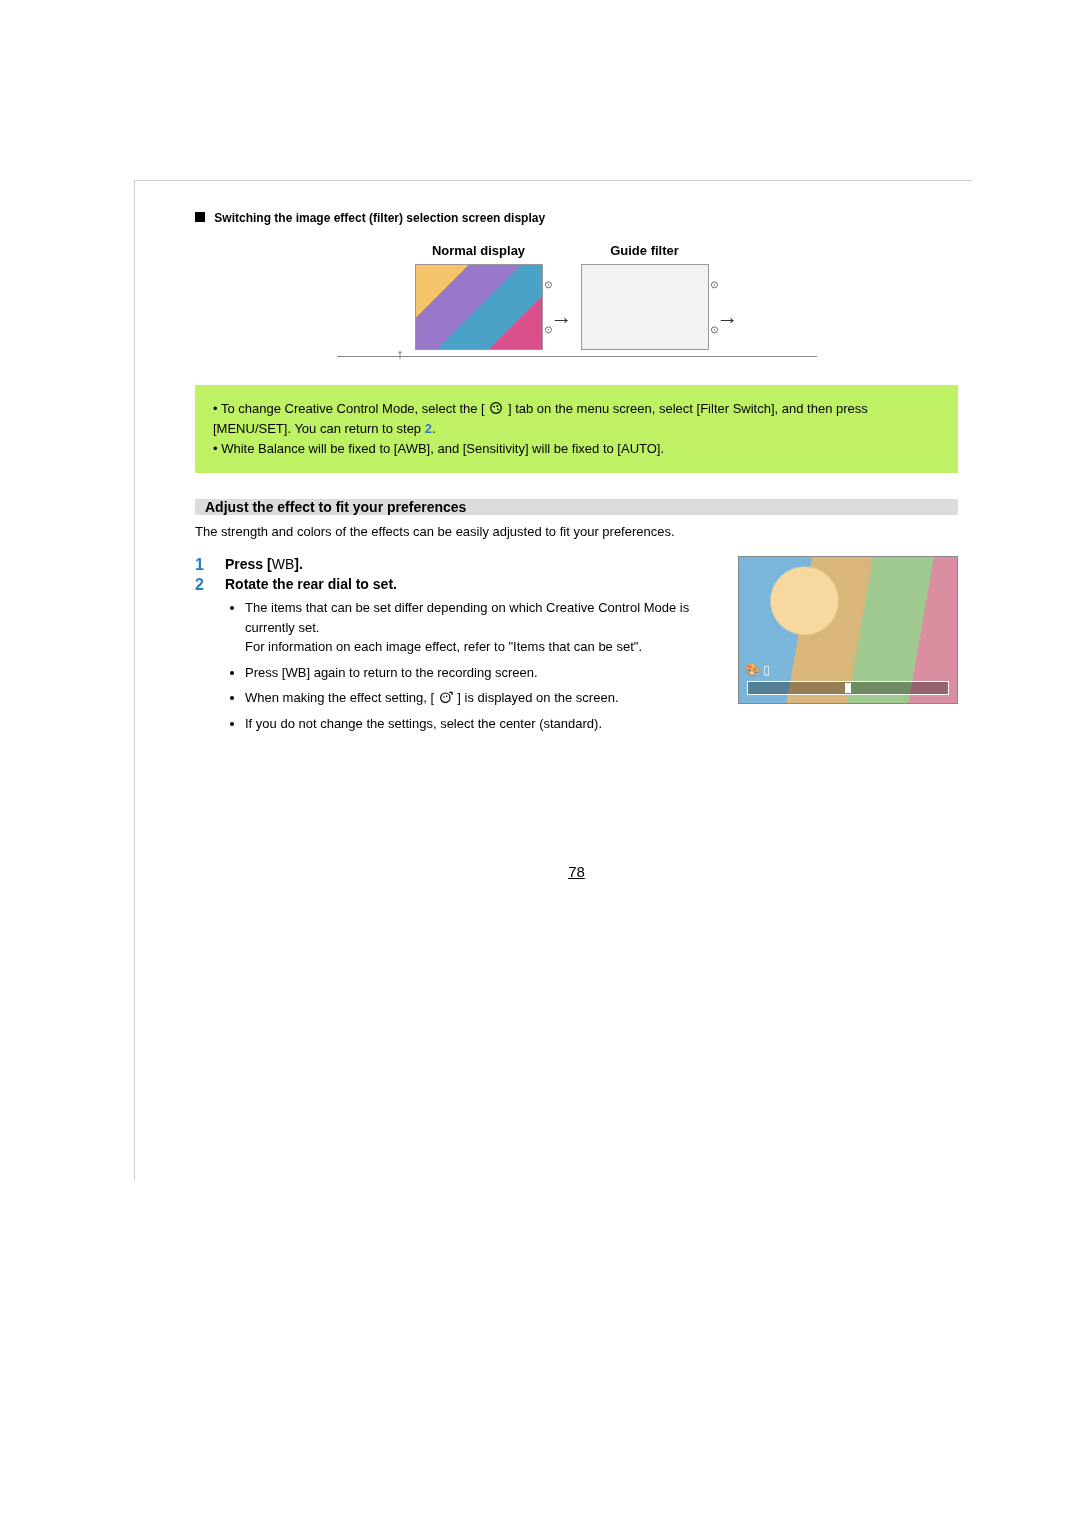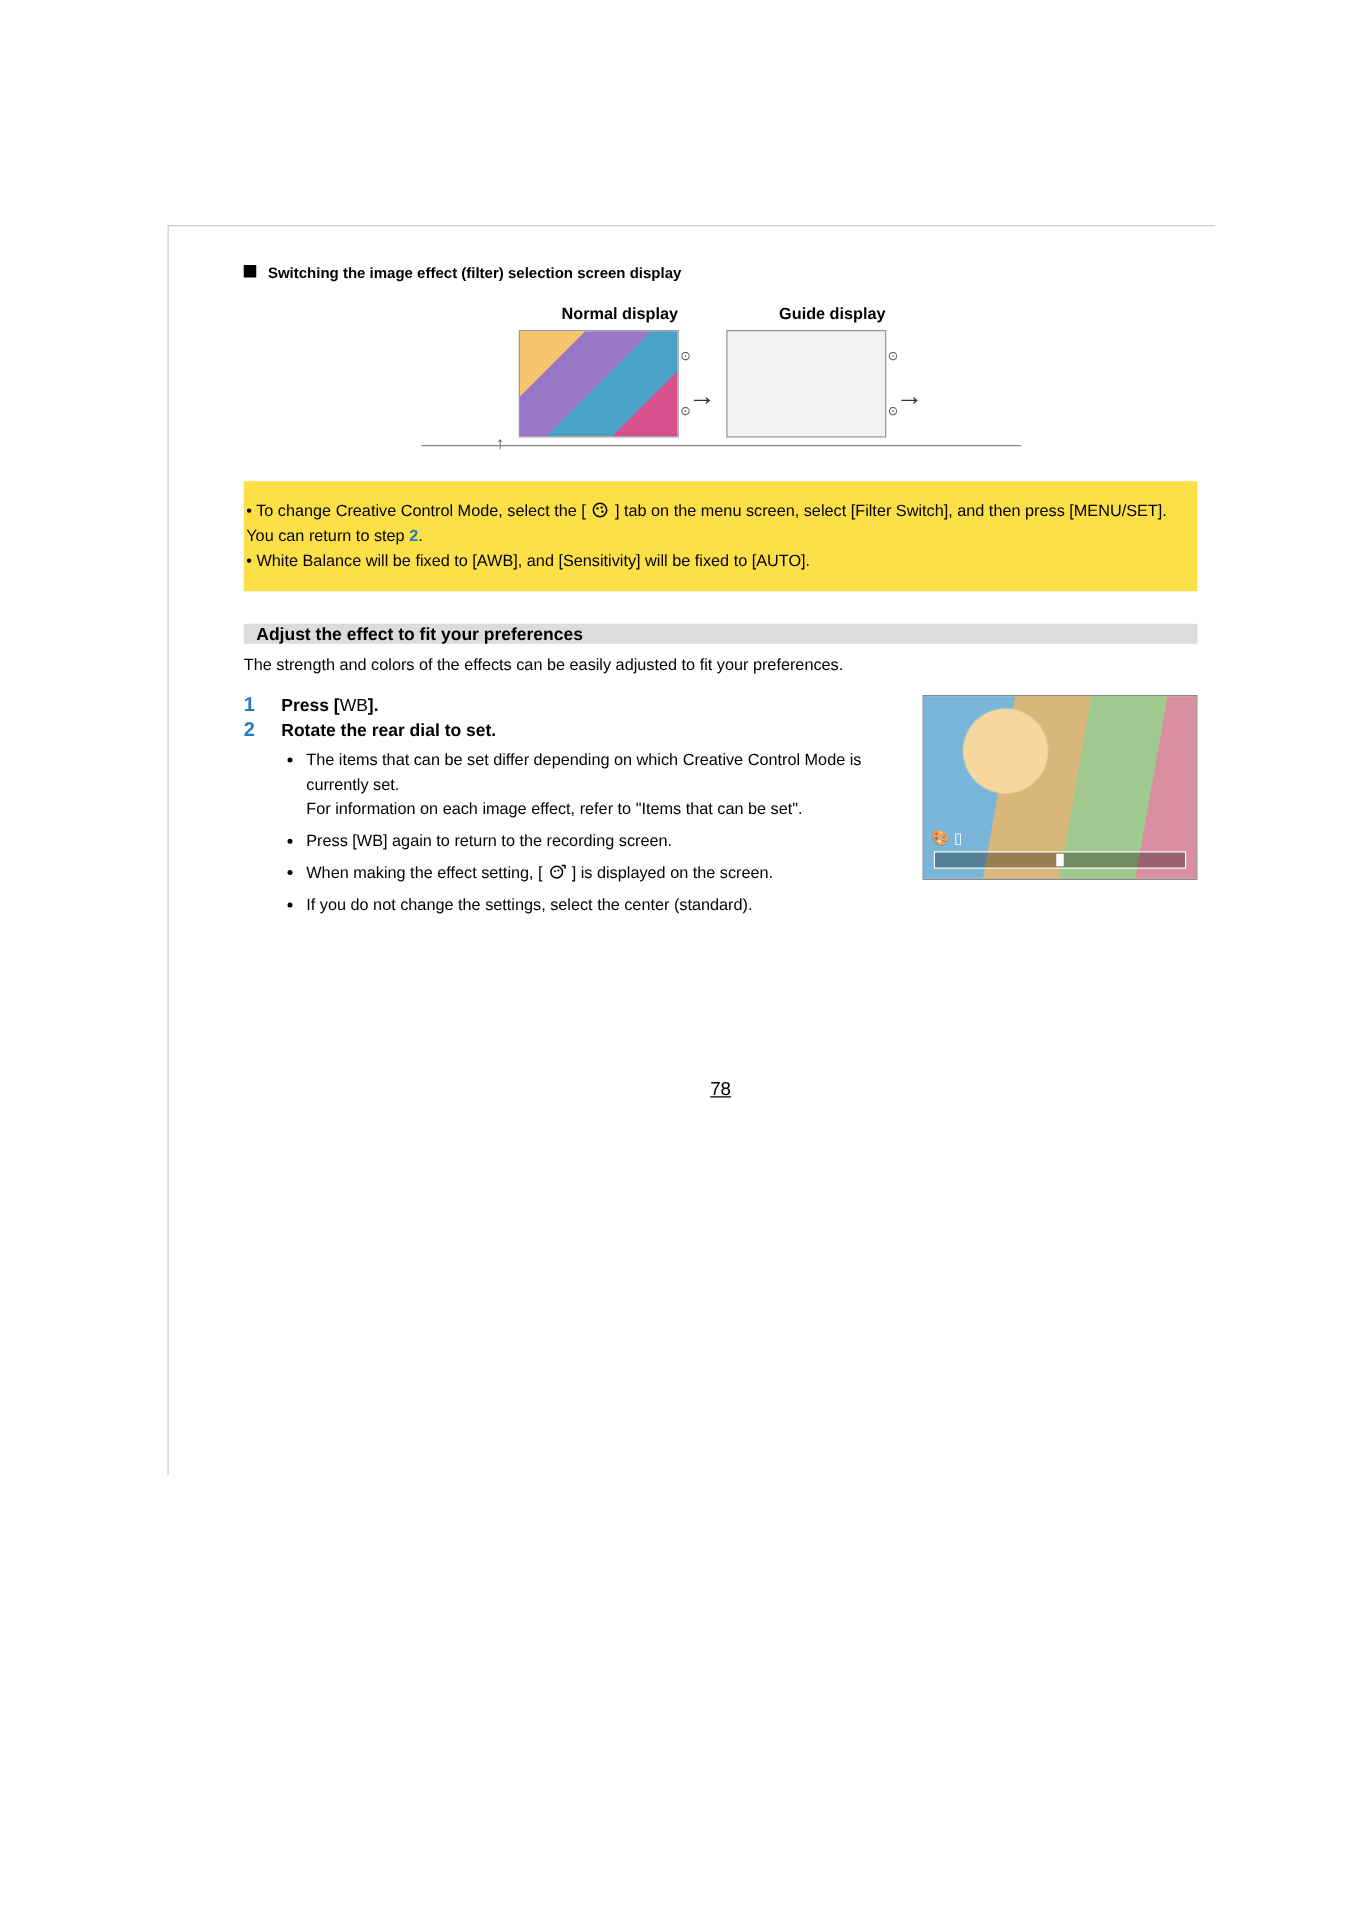--- a/index.html
+++ b/index.html
@@ -56,21 +56,21 @@
   .sect-h {
     margin-top: 30px;
     font-weight: bold;
     font-size: 12px;
   }
   .sq { display:inline-block; width:10px; height:10px; background:#000; margin-right:6px; vertical-align: 0; }
   .big-h { font-size: 18px; font-weight: bold; margin: 14px 0 8px 0; }
   .body-p { font-size: 13px; line-height: 1.45; }
   .dot::before { content: "• "; }
   .figrow { display:flex; align-items:flex-start; justify-content:center; gap:8px; margin-top:18px; margin-bottom:6px; }
-  .figcol { display:flex; flex-direction:column; align-items:flex-end; gap:6px; }
+  .figcol { display:flex; flex-direction:column; align-items:center; gap:6px; }
   .figlabel { font-weight:bold; font-size:13px; }
   .thumb {
     width: 128px; height: 86px;
     border: 1px solid #999;
     background: #eee;
     position: relative;
     display:flex; align-items:center; justify-content:center;
   }
   .thumb.normal { background: linear-gradient(135deg,#f5c36a 0%,#f5c36a 25%,#9a78c9 25%,#9a78c9 50%,#4aa3c7 50%,#4aa3c7 75%,#d94f8b 75%); }
   .thumb.guide { background: #f2f2f2; }
@@ -81,22 +81,22 @@
   .thumb.list > div { background:linear-gradient(135deg,#77a,#aa7); }
   .thumb .side-ctrl {
     position:absolute; right:-12px; top:14px; width:10px; height:56px;
     display:flex; flex-direction:column; justify-content:space-between; align-items:center;
     font-size:10px; color:#555;
   }
   .arrow { font-size:22px; color:#333; align-self:center; margin-top:40px; }
   .loopline { width: 480px; height: 1px; background:#888; margin: 0 auto; position: relative; }
   .looparrow { position:absolute; left:60px; top:-10px; font-size:14px; color:#555; }
   .info-box {
-    background: #fde047;
-    padding: 14px 2px;
+    background: #bef264;
+    padding: 14px 18px;
     margin-top: 28px;
     font-size: 13px;
     line-height: 1.55;
   }
   .info-box .step { color:#2a7ac0; font-weight:bold; }
   .graybar {
     background:#dcdcdc;
     font-weight:bold;
     padding:0 10px;
     margin-top: 26px;
@@ -170,21 +170,21 @@
       <div class="figlabel">Normal display</div>
       <div class="thumb normal">
         <div class="side-ctrl">
             <span>⊙</span>
             <span>⊙</span>
           </div>
       </div>
     </div>
     <div class="arrow">→</div>
     <div class="figcol">
-      <div class="figlabel">Guide display</div>
+      <div class="figlabel">Guide filter</div>
       <div class="thumb guide">
         <div class="side-ctrl">
             <span>⊙</span>
             <span>⊙</span>
           </div>
       </div>
     </div>
     <div class="arrow">→</div>
   </div>
   <div class="loopline">

